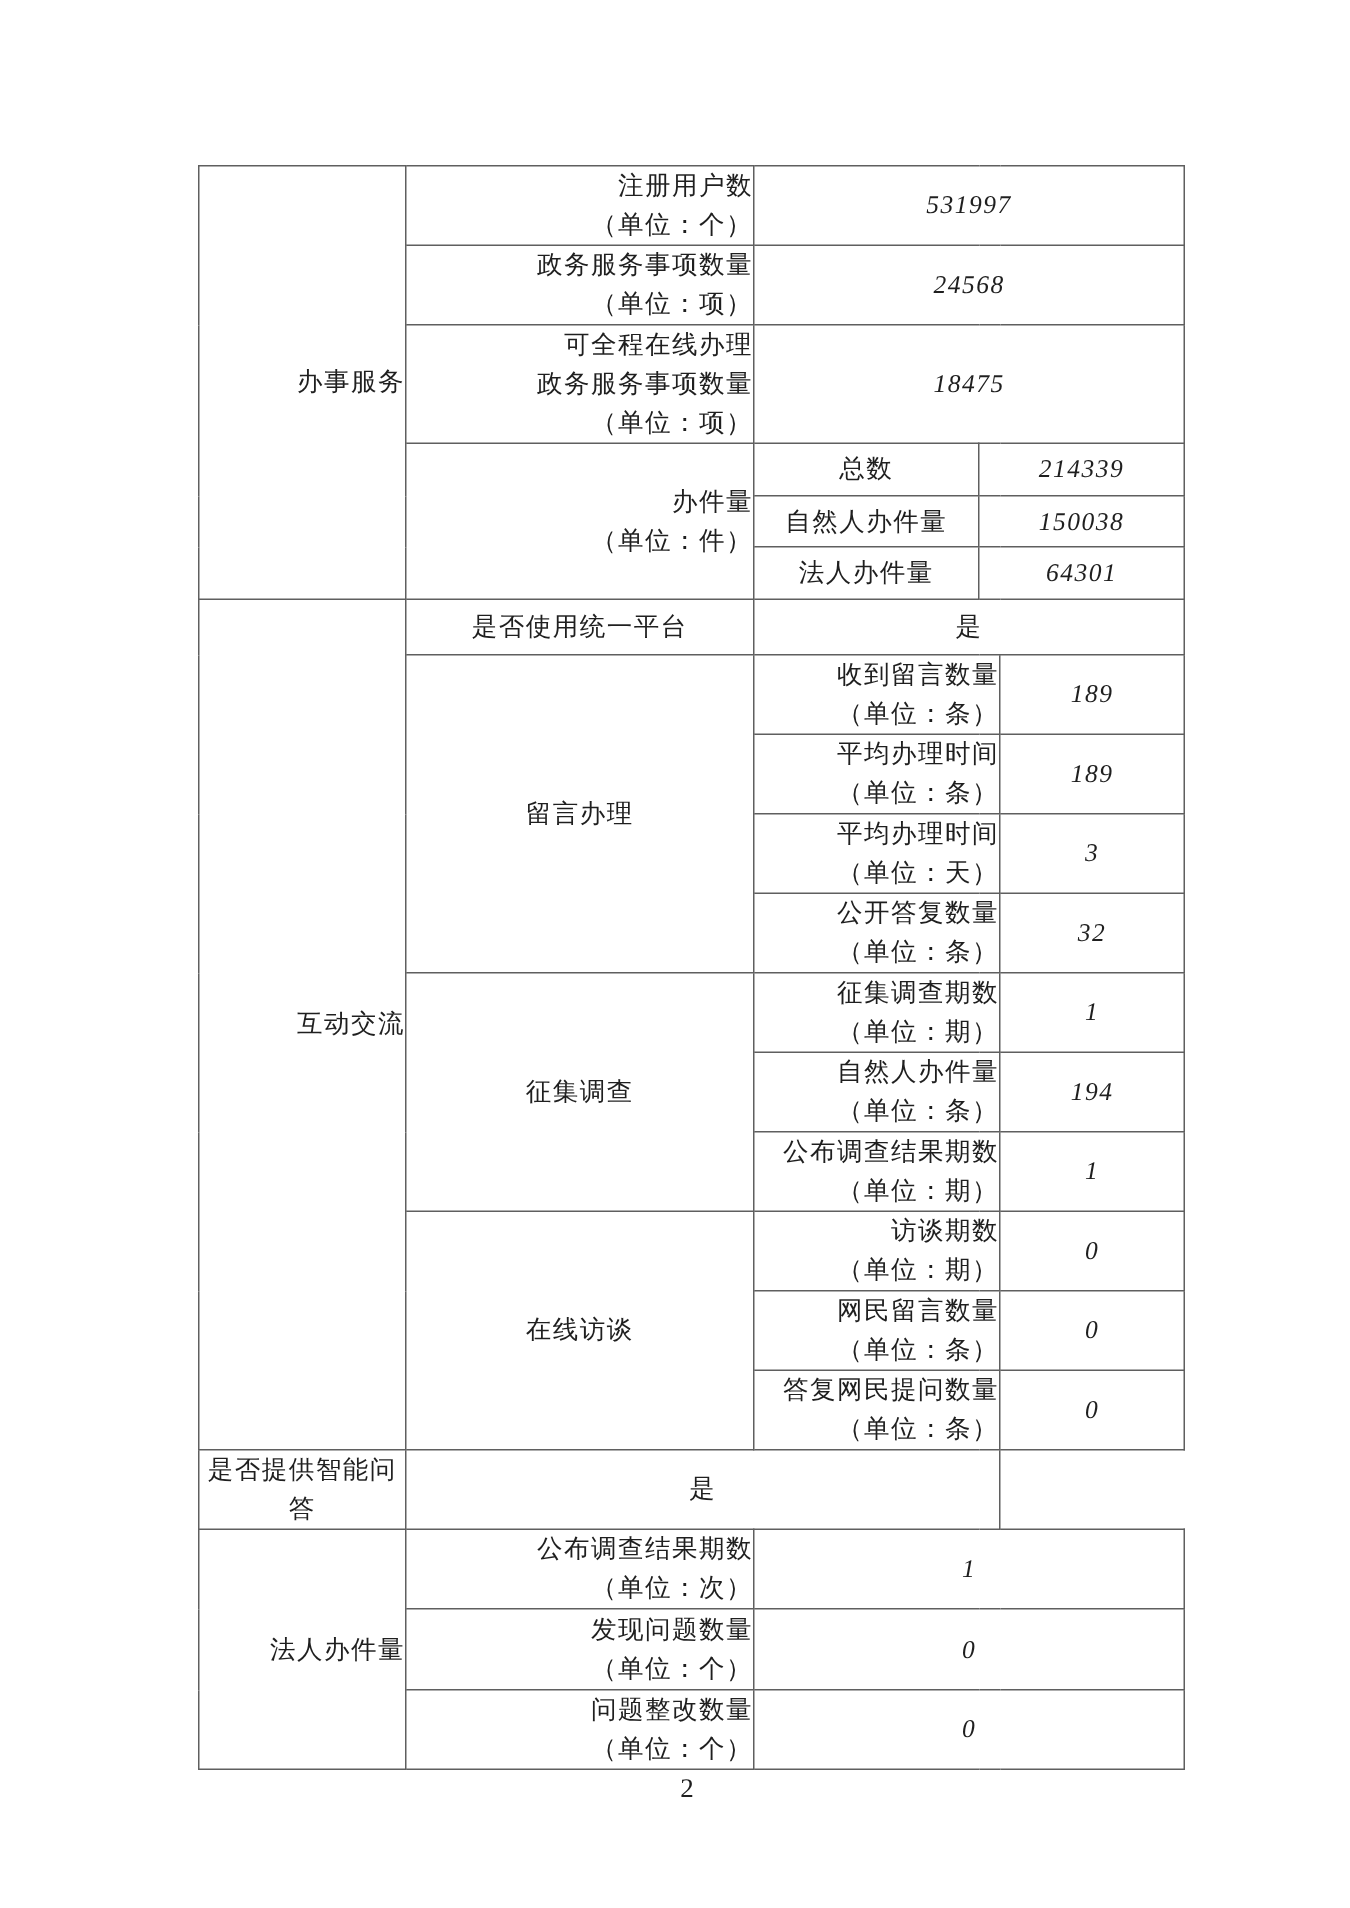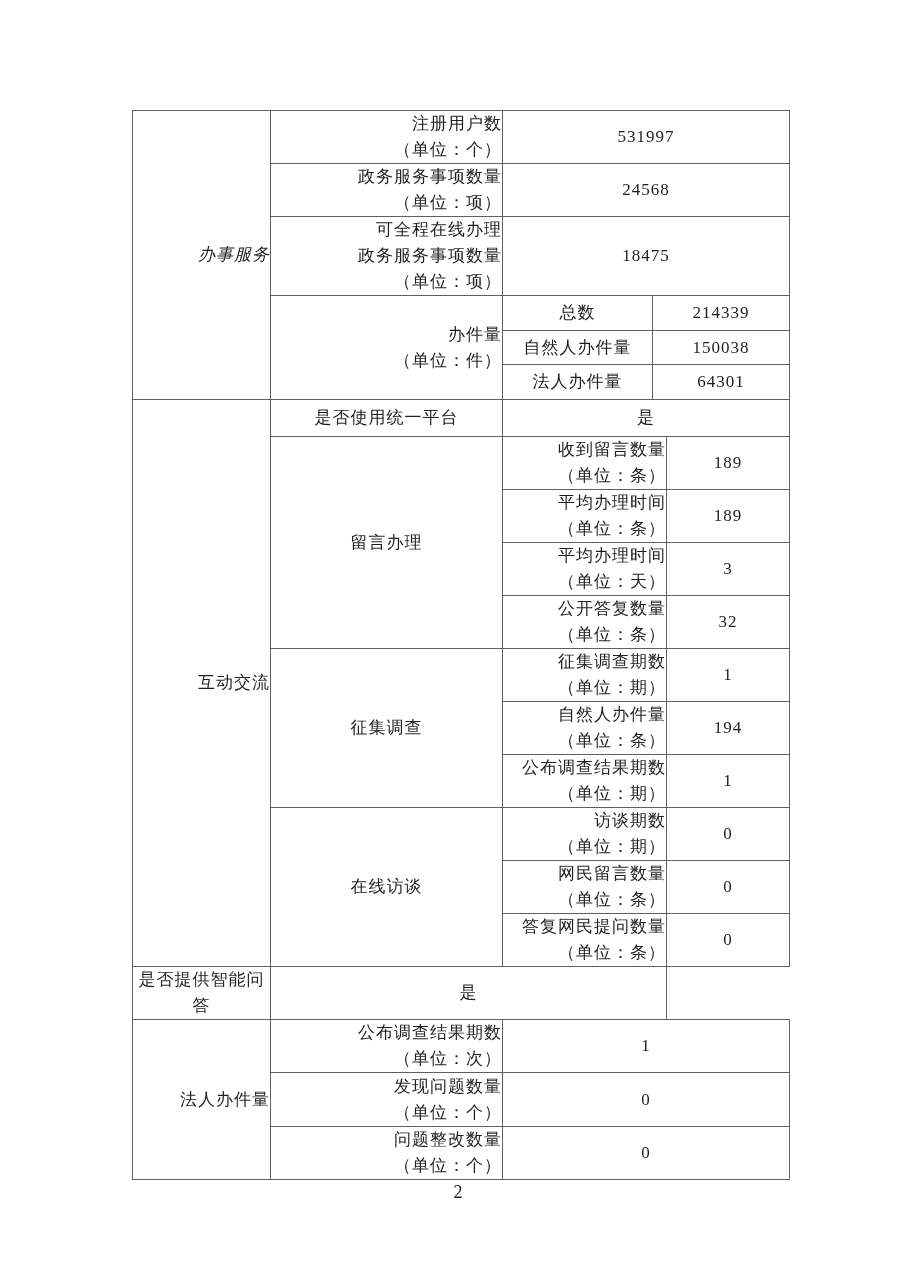--- a/index.html
+++ b/index.html
@@ -21,22 +21,22 @@
   table.report td {
     border:1px solid #5f5f5f;
     text-align:center;
     vertical-align:middle;
     font-size:17px;
     letter-spacing:1px;
     line-height:26px;
     overflow:hidden;
     padding:0;
   }
-  td.group-top { vertical-align:top; padding-top:5px;font-style:italic; }
-  td.num { letter-spacing:0.5px; }
+  td.group-top { vertical-align:top; padding-top:5px; }
+  td.num { letter-spacing:0.5px;font-style:italic; }
   .cell-line { display:block; line-height:26px;text-align:right; }
   .pagenum {
     position:absolute;
     left:0; top:1182px;
     width:916px;
     text-align:center;
     font-size:18px;
   }
 </style>
 </head>

